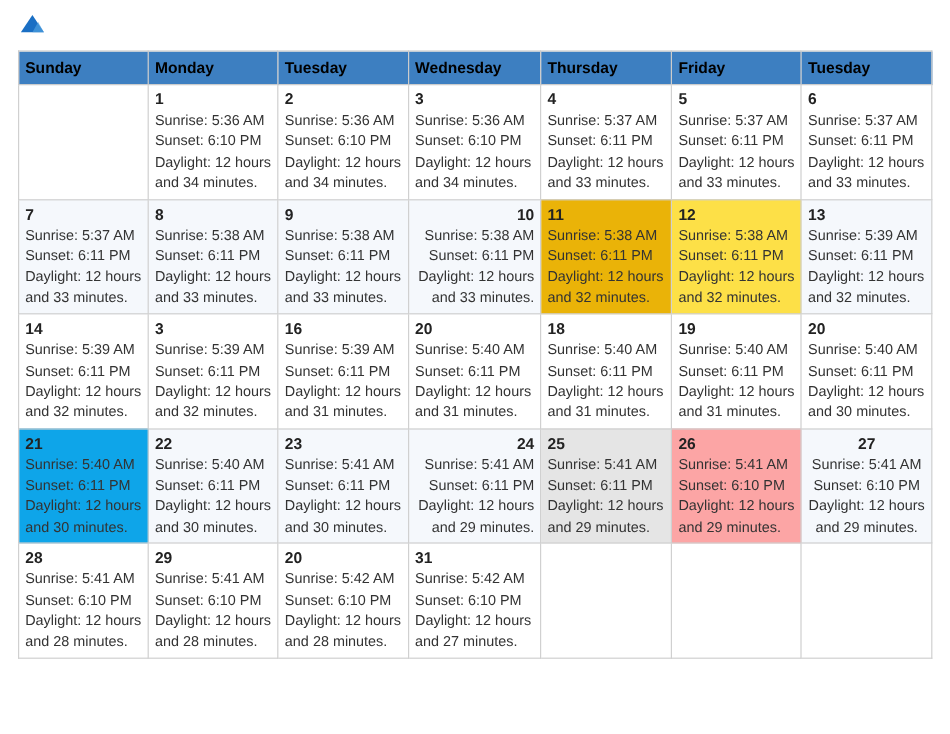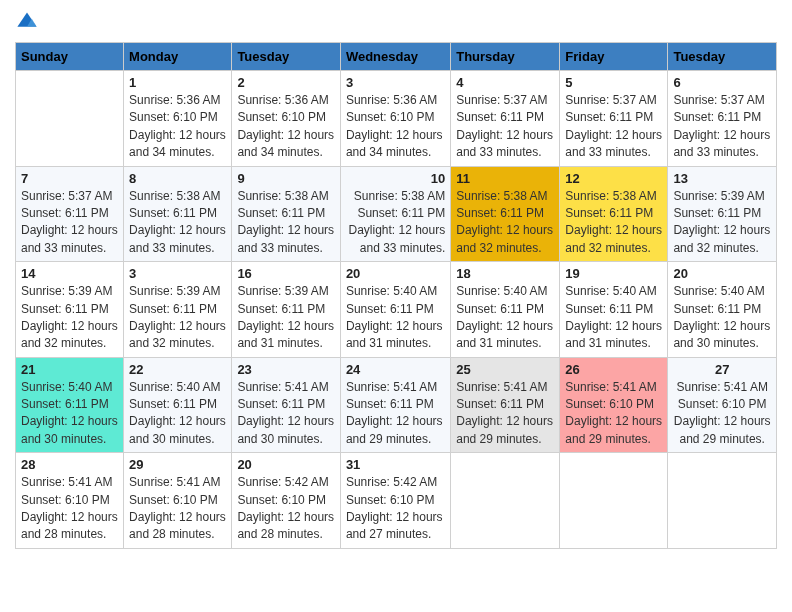--- a/index.html
+++ b/index.html
@@ -249,39 +249,39 @@
 Daylight: 12 hours and 31 minutes.</div>
         </td>
         <td>
           <span class="day-number">20</span>
           <div class="day-info" style="white-space: pre-line;">Sunrise: 5:40 AM
 Sunset: 6:11 PM
 Daylight: 12 hours and 30 minutes.</div>
         </td>
       </tr>
       <tr>
-        <td style="background: #5eead4;">
+        <td style="background: #0ea5e9;">
           <span class="day-number">21</span>
           <div class="day-info" style="white-space: pre-line;">Sunrise: 5:40 AM
 Sunset: 6:11 PM
 Daylight: 12 hours and 30 minutes.</div>
         </td>
         <td style="background: rgb(245, 248, 252);">
           <span class="day-number">22</span>
           <div class="day-info" style="white-space: pre-line;">Sunrise: 5:40 AM
 Sunset: 6:11 PM
 Daylight: 12 hours and 30 minutes.</div>
         </td>
         <td style="background: rgb(245, 248, 252);">
           <span class="day-number">23</span>
           <div class="day-info" style="white-space: pre-line;">Sunrise: 5:41 AM
 Sunset: 6:11 PM
 Daylight: 12 hours and 30 minutes.</div>
         </td>
-        <td style="background: rgb(245, 248, 252);">
+        <td style="background: rgb(245, 248, 252); text-align: right;">
           <span class="day-number">24</span>
           <div class="day-info" style="white-space: pre-line;">Sunrise: 5:41 AM
 Sunset: 6:11 PM
 Daylight: 12 hours and 29 minutes.</div>
         </td>
         <td style="background: #e5e5e5;">
           <span class="day-number">25</span>
           <div class="day-info" style="white-space: pre-line;">Sunrise: 5:41 AM
 Sunset: 6:11 PM
 Daylight: 12 hours and 29 minutes.</div>

